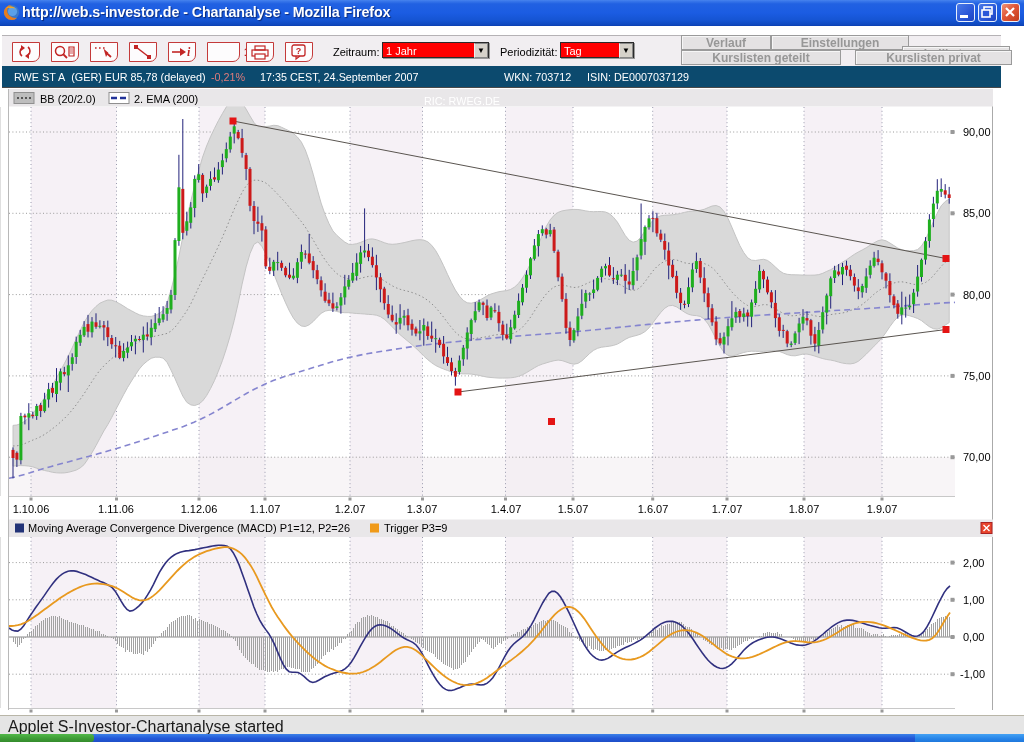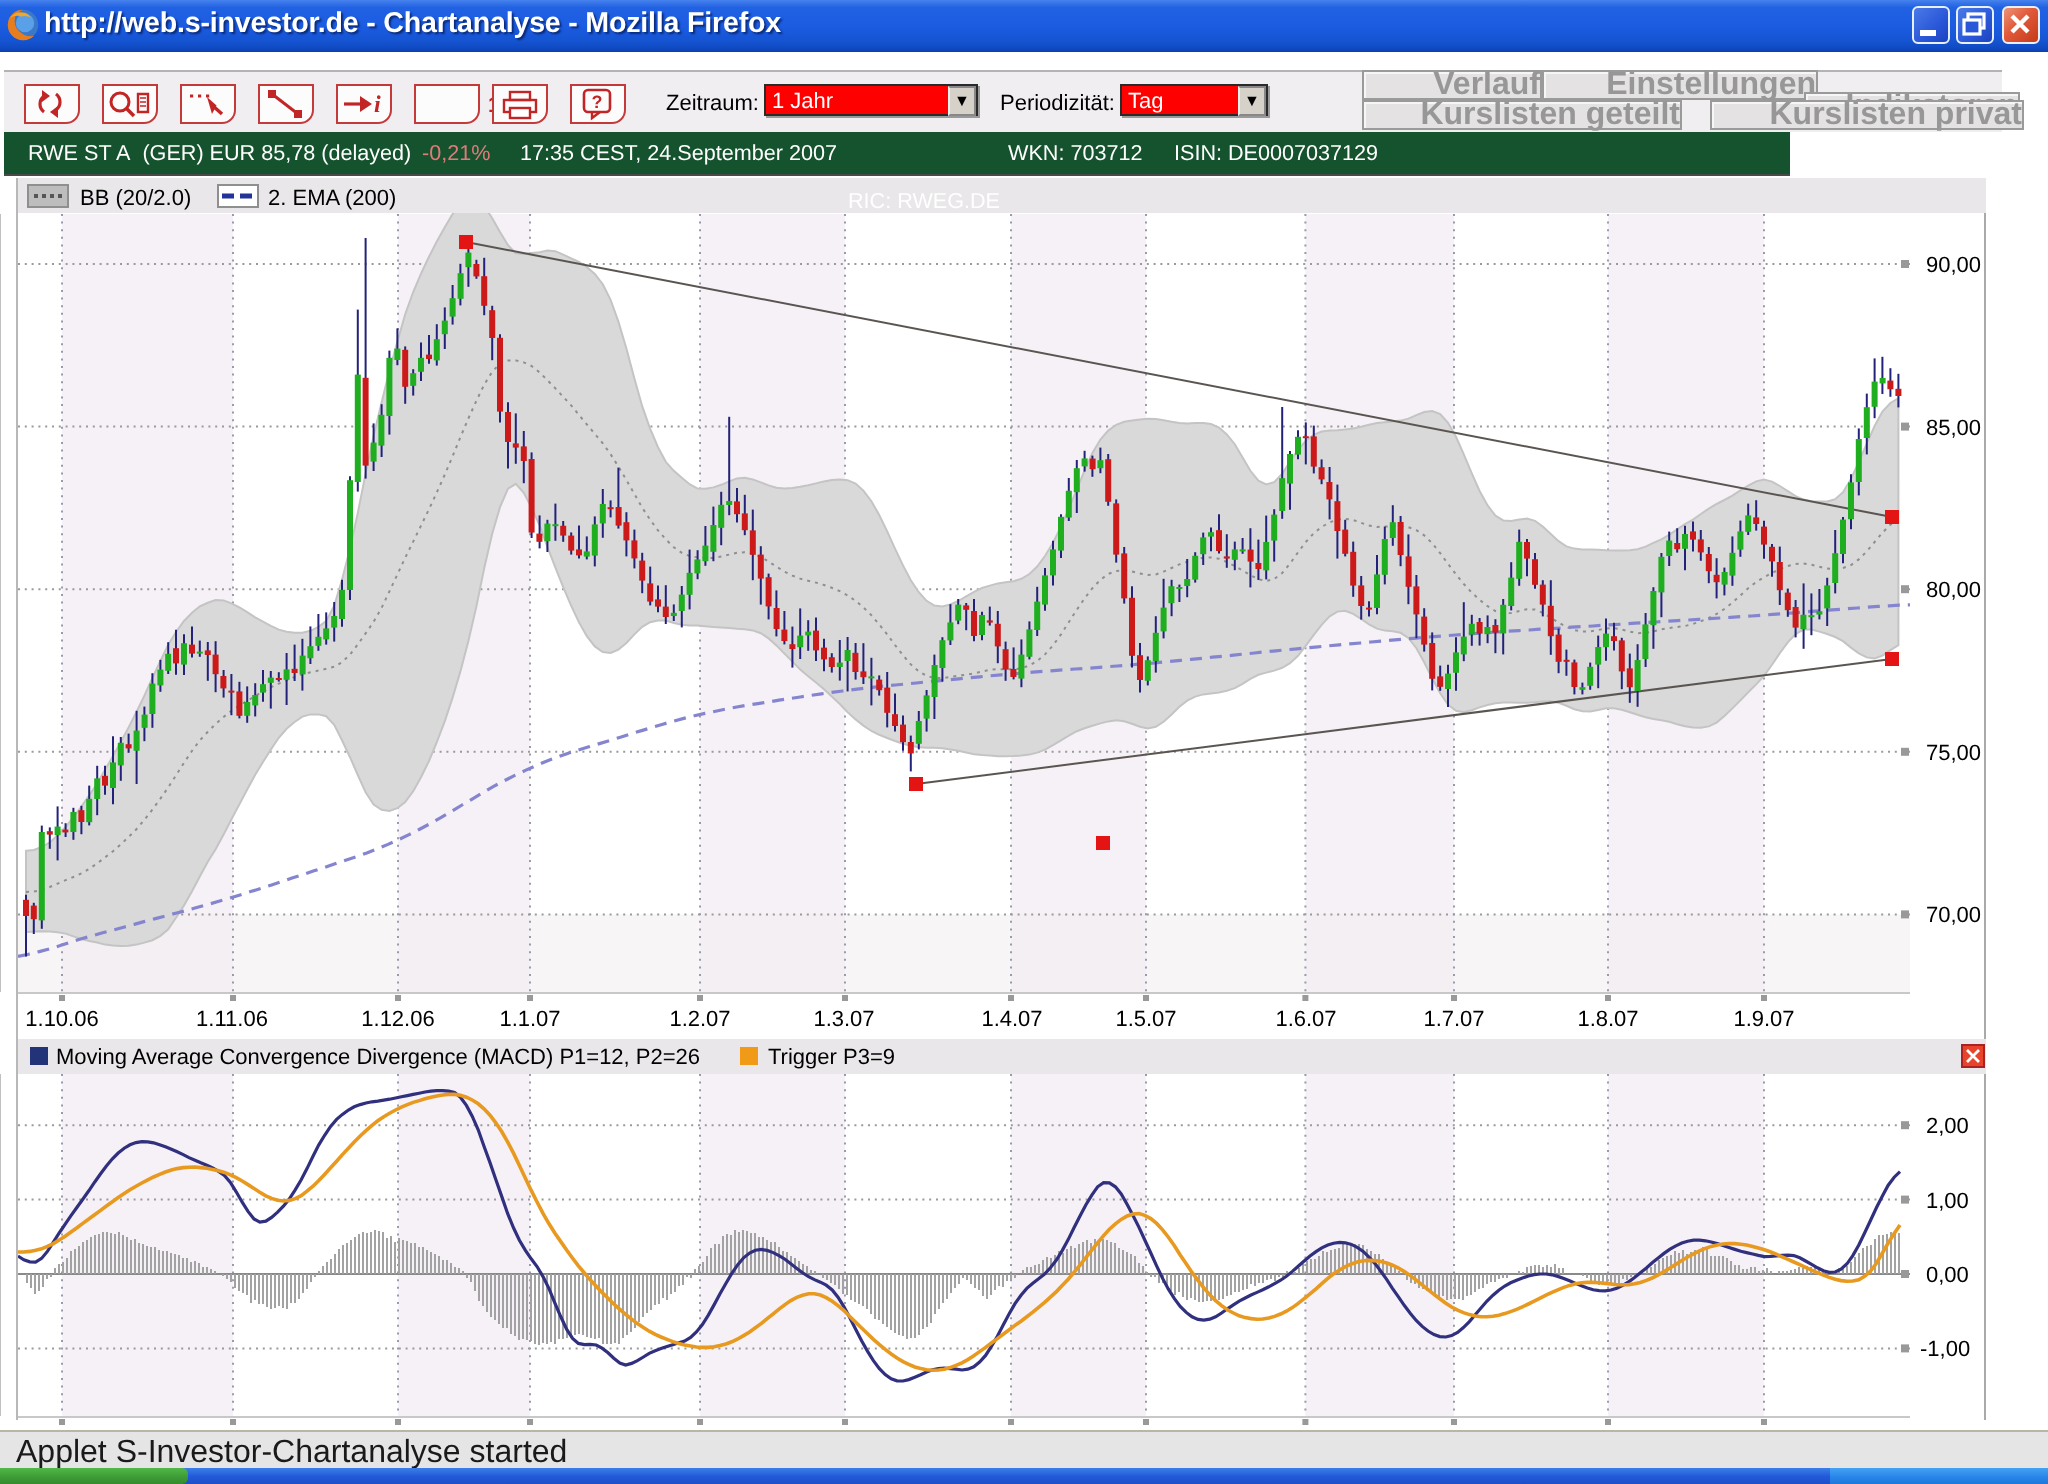--- a/index.html
+++ b/index.html
@@ -10,23 +10,23 @@
   text-shadow:1px 1px 1px #0a2a7a; letter-spacing:-0.1px; }
 .winbtn { top:3px; width:19px; height:19px; border-radius:3px; border:1px solid #e8f0fc; }
 #btnmin { left:956px; background:linear-gradient(135deg,#4a7ae8 0%,#2a57d8 60%,#1c43c0 100%); }
 #btnmax { left:978px; background:linear-gradient(135deg,#4a7ae8 0%,#2a57d8 60%,#1c43c0 100%); }
 #btncls { left:1001px; background:linear-gradient(135deg,#ee9377 0%,#e05838 45%,#c33c1a 100%); }
 #toolbar { left:2px; top:35px; width:999px; height:31px; background:#f1eef1;
   border-top:1px solid #b5b2b5; }
 .icobtn { position:absolute; top:7px; width:28px; height:20px; background:#fdfcfd;
   border:1px solid #c43a3a; border-bottom-right-radius:7px; color:#c22525; }
 .tab { position:absolute; background:#e4e2e3; border:1px solid #9a9a9a;
-  box-shadow:inset 1px 1px 0 #f6f6f6; color:#979797; font-weight:bold; font-size:16px;
-  text-align:right; }
-#infobar { left:2px; top:66px; width:893px; height:22px; background:#14532d;
+  box-shadow:inset 1px 1px 0 #f6f6f6; color:#979797; font-weight:bold; font-size:12px;
+  text-align:center; }
+#infobar { left:2px; top:66px; width:999px; height:22px; background:#0c4a6e;
   border-bottom:1px solid #4a4a4a; color:#fff; font-size:10.8px; }
 #infobar span { position:absolute; top:5px; white-space:nowrap; }
 .ddlabel { position:absolute; top:46px; font-size:11px; color:#000; }
 .dd { position:absolute; top:42px; height:16px; border:1px solid #2a2a2a; background:#ff0000;
   box-shadow:1px 1px 0 #9a9a9a; }
 .dd .t { position:absolute; left:3px; top:1.5px; color:#fff; font-size:11px; }
 .dd .a { position:absolute; right:0; top:0; width:14px; height:15px; background:#d6d2ca;
   border:1px solid #888; border-left-color:#eee; font-size:8px; color:#000; text-align:center; line-height:14px; }
 #statusbar { left:0px; top:715px; width:1024px; height:19px; background:#e5e5e5;
   border-top:1px solid #b9b6a8; font-size:16px; color:#1a1a1a; }

